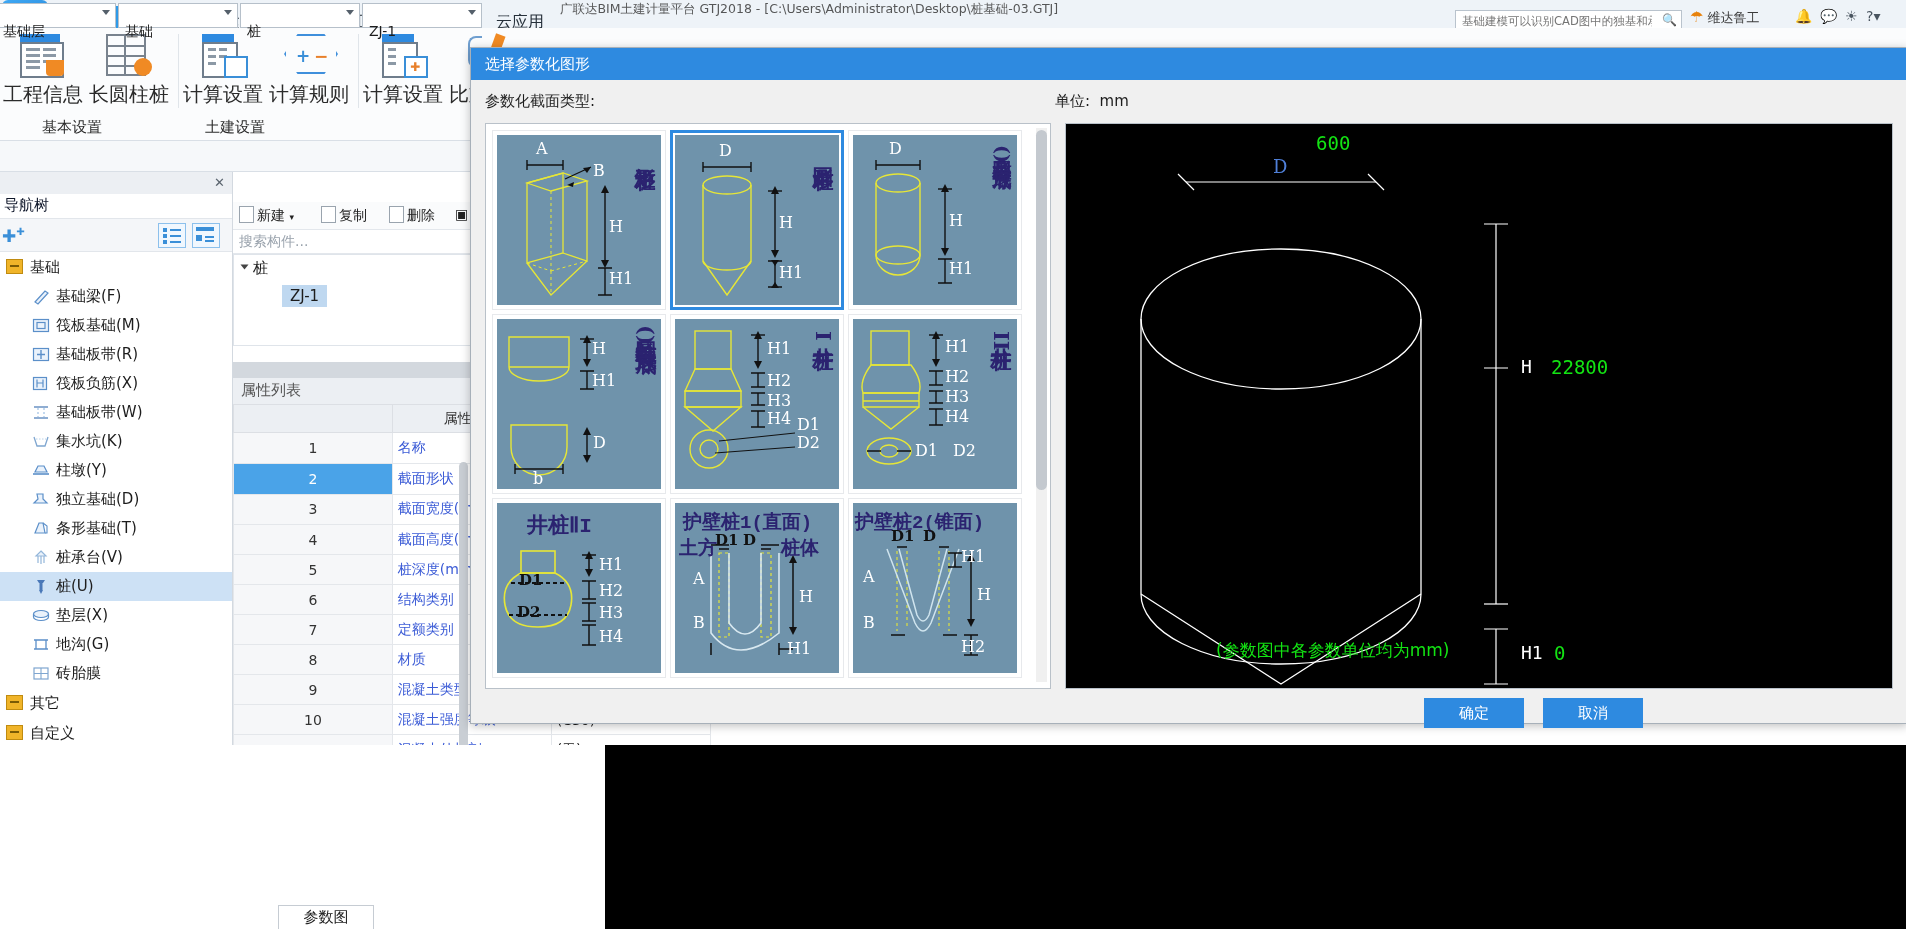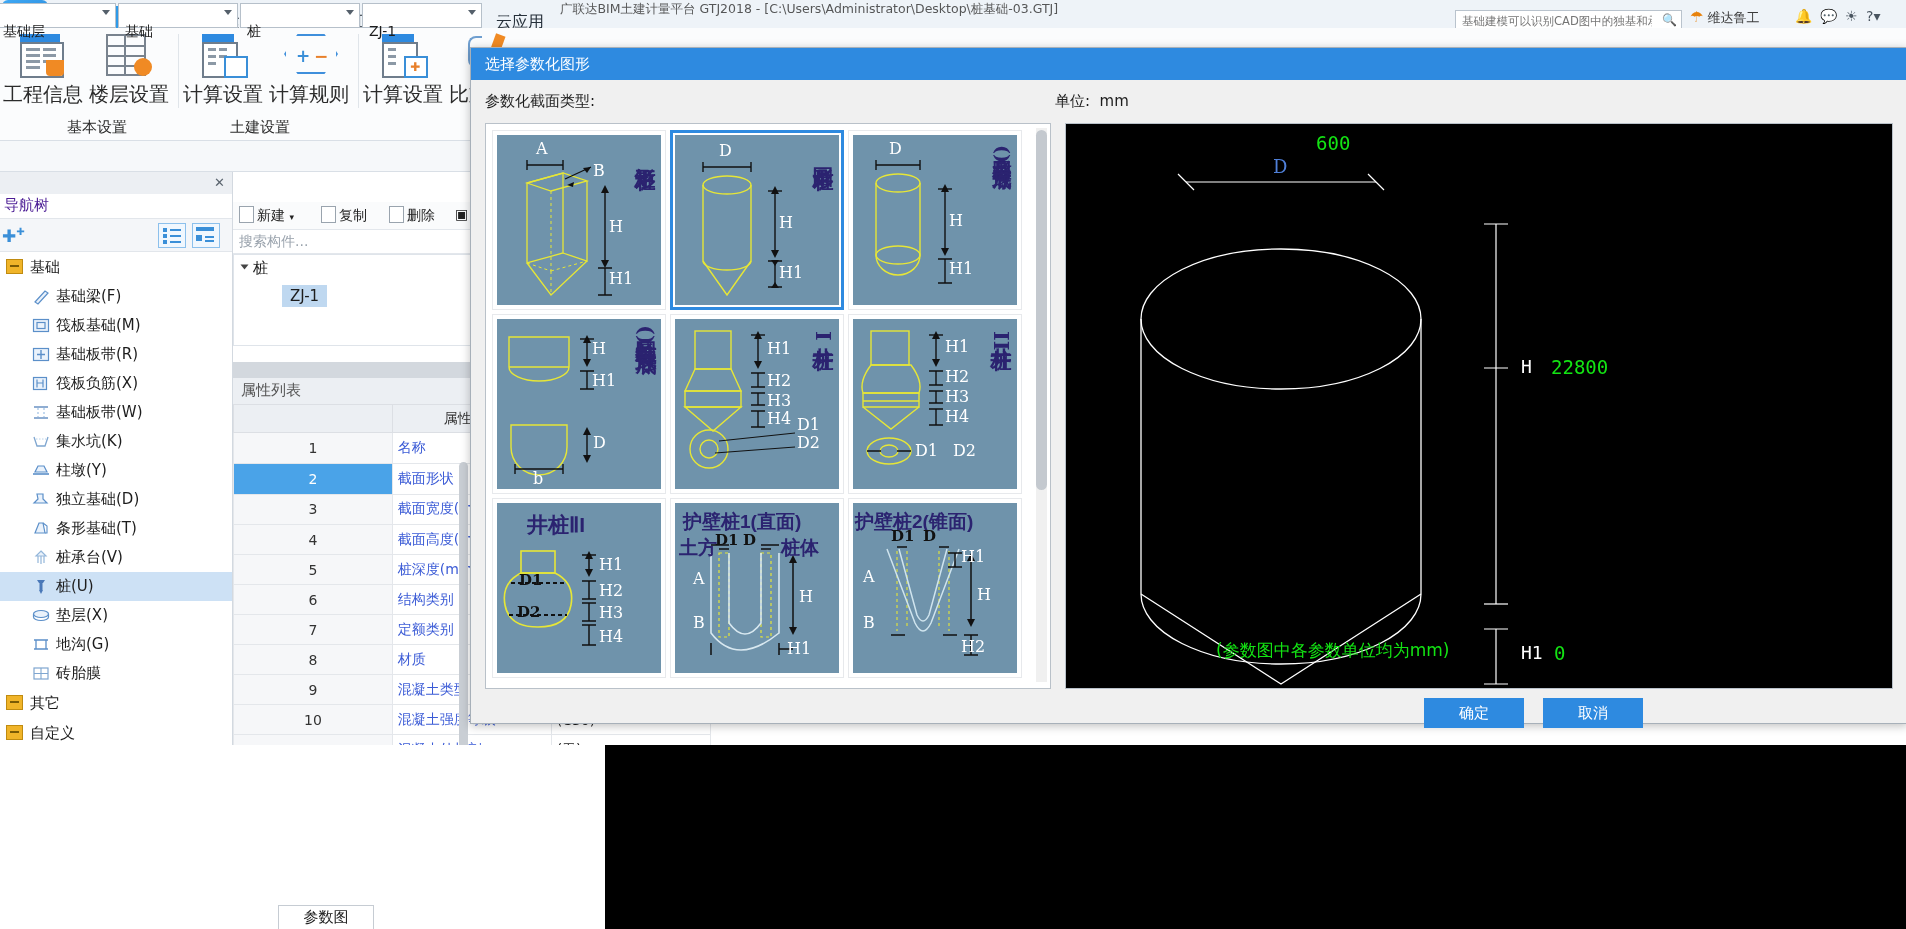--- a/index.html
+++ b/index.html
@@ -34,21 +34,21 @@
   #brand-mark .bm-logo{display:inline-block;color:#e8820c;font-size:15px;}
   .top-right-icon{top:8px;font-size:14px;color:#4a5560;}
 
   
   #ribbon-body{left:0;top:28px;width:1906px;height:112px;background:#fbfcfd;border-bottom:1px solid #d9dfe6;}
   .ribbon-btn{width:86px;text-align:center;top:30px;}
   .ribbon-btn .ic{height:48px;margin-bottom:3px;position:relative;}
   .ribbon-btn .lb{font-size:20px;color:#2b2b2b;white-space:nowrap;}
   .rb-sep{top:34px;width:1px;height:74px;background:#e0e5ea;}
   #group-labels{top:118px;left:0;width:480px;height:22px;}
-  .grp-label{position:absolute;font-size:15px;color:#2b2b2b;text-align:center;}
+  .grp-label{position:absolute;font-size:15px;color:#2b2b2b;}
 
   
   .icn-doc{position:absolute;left:18px;top:2px;width:44px;height:42px;border:2px solid #6f7d8c;background:#fff;}
   .icn-doc .bar{position:absolute;left:4px;height:3px;background:#8c99a6;}
   .icn-blue-top{position:absolute;left:18px;top:-4px;width:44px;height:9px;background:#2e8ae0;}
   .icn-orange{position:absolute;width:18px;height:16px;background:#f08a24;}
   .icn-grid{position:absolute;left:16px;top:2px;width:34px;height:40px;border:2px solid #79838e;}
   .icn-grid i{position:absolute;background:#79838e;}
   .icn-gear{position:absolute;width:18px;height:18px;border-radius:50%;background:#f08a24;}
   .icn-hex{position:absolute;left:18px;top:4px;width:50px;height:36px;border:2px solid #3f8fdc;
@@ -58,21 +58,21 @@
   
   #combo-row{left:0;top:141px;width:1906px;height:30px;background:#f6f8fa;border-bottom:1px solid #d9dfe6;}
   .combo{position:absolute;top:3px;height:23px;background:#fff;border:1px solid #b6c0ca;}
   .combo .cv{position:absolute;left:6px;top:19px;font-size:14px;color:#1d1d1d;white-space:nowrap;}
   .combo .ca{position:absolute;right:5px;top:6px;border-left:4px solid transparent;border-right:4px solid transparent;border-top:5px solid #55606b;}
 
   
   #nav-panel{left:0;top:172px;width:232px;height:757px;background:#fff;border-right:1px solid #d3d9e0;}
   #nav-titlebar{left:0;top:0;width:232px;height:22px;background:#eceff3;}
   #nav-close{position:absolute;right:7px;top:3px;color:#5a646e;font-size:13px;}
-  #nav-title{left:0;top:22px;width:232px;height:24px;font-size:15px;color:#4c1d95;padding:2px 0 0 4px;box-sizing:border-box;}
+  #nav-title{left:0;top:22px;width:232px;height:24px;font-size:15px;color:#0f172a;padding:2px 0 0 4px;box-sizing:border-box;}
   #nav-toolbar{left:0;top:46px;width:232px;height:32px;background:#f4f6f9;border-top:1px solid #e2e6eb;border-bottom:1px solid #e2e6eb;}
   #nav-addicon{position:absolute;left:2px;top:7px;color:#3a8fd8;font-size:17px;font-weight:bold;}
   .nav-tool-btn{position:absolute;top:4px;width:26px;height:23px;border:1px solid #8cc0ec;background:#f0f7fe;}
   .nav-tool-btn i{position:absolute;background:#3a8fd8;}
   #tree{left:0;top:80px;width:232px;}
   .tree-root{position:relative;height:30px;line-height:30px;font-size:15px;color:#1d1d1d;padding-left:6px;}
   .tree-root .folder{display:inline-block;width:15px;height:13px;background:#f0b429;border:1px solid #c08b10;vertical-align:-2px;margin-right:7px;position:relative;}
   .tree-root .folder::after{content:"";position:absolute;left:3px;top:5px;width:9px;height:2px;background:#7a5a05;}
   .tree-item{position:relative;height:29px;line-height:29px;font-size:15px;color:#1d1d1d;padding-left:56px;}
   .tree-item.sel{background:#cde1f5;}
@@ -120,21 +120,21 @@
   #lbl-unit .u{color:#1d1d1d;}
 
   
   #gallery{left:14px;top:75px;width:566px;height:566px;background:#fff;border:1px solid #b9c1c9;box-sizing:border-box;}
   #gallery-grid{position:absolute;left:4px;top:4px;width:542px;}
   .gcell{position:relative;float:left;width:174px;height:180px;margin:2px 2px;background:#fff;border:1px solid #e7e9ec;box-sizing:border-box;padding:4px;}
   .gcell.selected{border:3px solid #2e8ae0;padding:2px;}
   .gcell .inner{width:100%;height:100%;background:#6f93ab;position:relative;overflow:hidden;}
   .gcell svg{position:absolute;left:0;top:0;}
   .gcell .vlabel{position:absolute;font-family:"DejaVu Serif","Liberation Serif",serif;color:#2b2370;font-size:21px;line-height:21px;writing-mode:vertical-rl;font-weight:bold;}
-  .gcell .hlabel{position:absolute;font-family:Liberation Sans, sans-serif;color:#2b2370;font-size:21px;font-weight:bold;white-space:nowrap;}
+  .gcell .hlabel{position:absolute;font-family:Liberation Mono, monospace;color:#2b2370;font-size:21px;font-weight:bold;white-space:nowrap;}
   .gcell .dim{position:absolute;font-family:"DejaVu Serif","Liberation Serif",serif;color:#fff;font-size:16px;}
   .gcell .dimdark{position:absolute;font-family:"DejaVu Serif","Liberation Serif",serif;color:#111;font-size:15px;font-weight:bold;}
   #gallery-scroll-track{position:absolute;right:3px;top:4px;width:11px;height:554px;background:#f0f0f0;}
   #gallery-scroll-thumb{position:absolute;right:3px;top:6px;width:11px;height:360px;background:#c4c9cf;border-radius:6px;}
 
   
   #preview{left:594px;top:75px;width:828px;height:566px;background:#000;border:1px solid #b9c1c9;box-sizing:border-box;}
   #preview svg{position:absolute;left:0;top:0;}
   #pv-note{position:absolute;left:150px;top:515px;color:#13e413;font-size:17px;white-space:nowrap;}
 
@@ -195,21 +195,21 @@
 <div class="abs ribbon-btn" style="left:86px">
   <div class="ic">
     <div class="icn-grid" style="left:20px;top:4px;width:36px;height:38px;">
       <i style="left:0;top:9px;width:100%;height:2px;"></i>
         <i style="left:0;top:19px;width:100%;height:2px;"></i>
       <i style="left:0;top:29px;width:100%;height:2px;"></i>
         <i style="left:16px;top:0;width:2px;height:100%;"></i>
     </div>
     <div class="icn-gear" style="left:48px;top:28px;"></div>
   </div>
-  <div class="lb">楼层设置</div>
+  <div class="lb">长圆柱桩</div>
 </div>
 
 <div class="abs rb-sep" style="left:178px"></div>
 
 <div class="abs ribbon-btn" style="left:180px">
   <div class="ic">
     <div class="icn-blue-top" style="top:4px;left:22px;width:32px;height:8px;"></div>
     <div class="icn-doc" style="left:22px;top:12px;width:32px;height:32px;">
       <div class="bar" style="top:4px;width:8px;"></div>
         <div class="bar" style="top:11px;width:8px;"></div>

